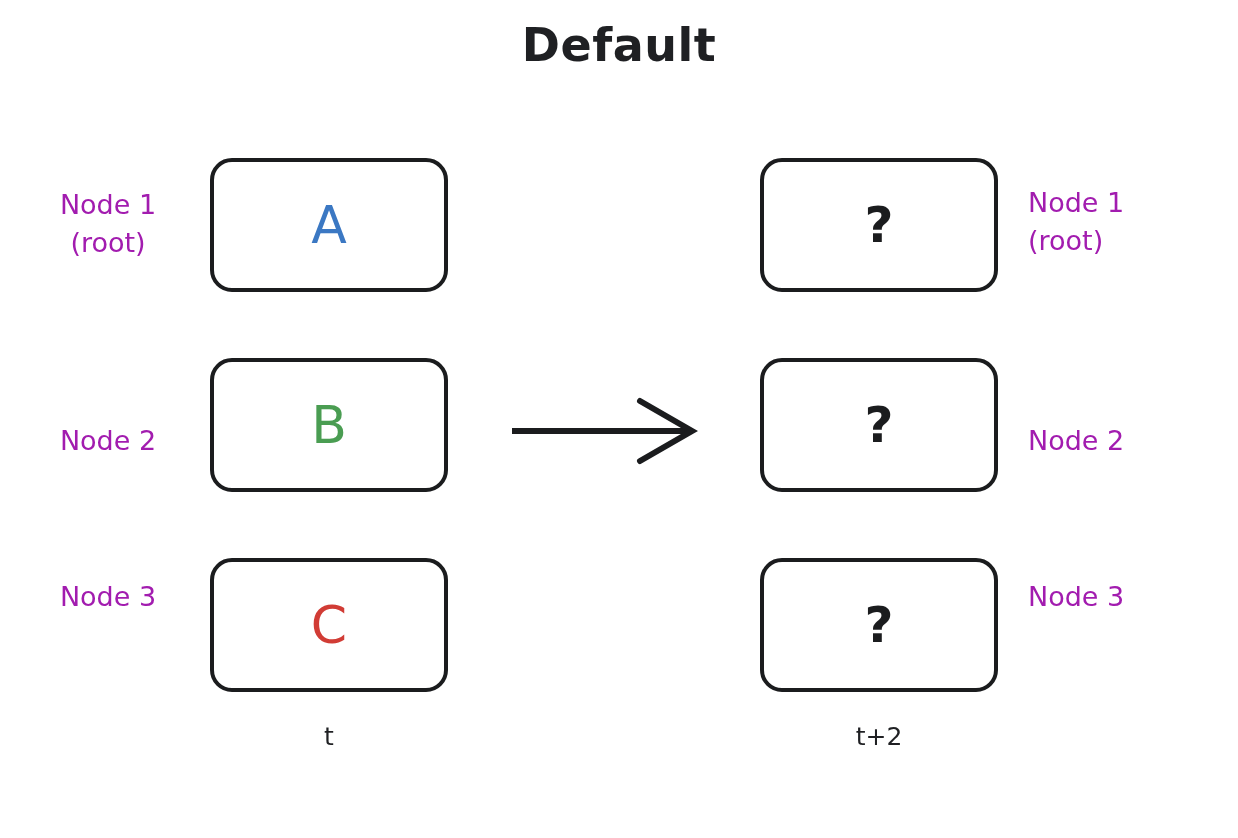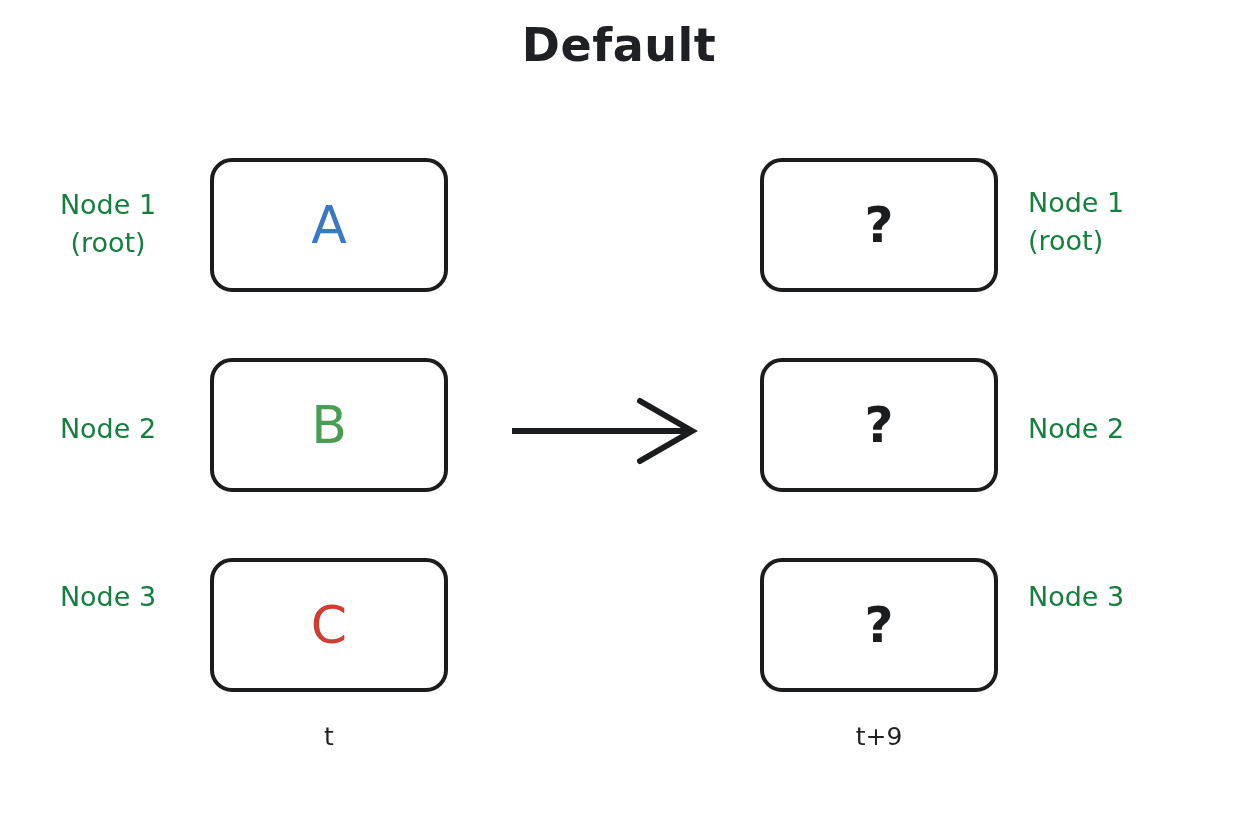--- a/index.html
+++ b/index.html
@@ -66,37 +66,37 @@
   
   .row-1 { top: 158px; }
   .row-2 { top: 358px; }
   .row-3 { top: 558px; }
 
   
   .side-label {
     position: absolute;
     font-size: 27px;
     font-weight: 400;
-    color: #15803d;
+    color: #a21caf;
     line-height: 1.42;
     white-space: pre-line;
   }
   .side-label.left {
     width: 140px;
     right: 1060px;  
     text-align: center;
   }
   .side-label.right {
     left: 1028px;
     width: 170px;
     text-align: left;
   }
   .lbl-y-1 { top: 186px; }
   .lbl-y-1r { top: 184px; }
-  .lbl-y-2 { top: 410px; }
+  .lbl-y-2 { top: 422px; }
   .lbl-y-3 { top: 578px; }
 
   
   .transition-arrow {
     position: absolute;
     left: 500px;
     top: 385px;
     width: 210px;
     height: 92px;
   }
@@ -158,15 +158,15 @@
     <span class="node-letter unknown">?</span>
   </div>
   <div class="side-label right lbl-y-2">Node 2</div>
 
   <div class="node-box col-right row-3">
     <span class="node-letter unknown">?</span>
   </div>
   <div class="side-label right lbl-y-3">Node 3</div>
 
   <div class="time-caption t-left">t</div>
-  <div class="time-caption t-right">t+9</div>
+  <div class="time-caption t-right">t+2</div>
 
 </div>
 
 </body></html>

